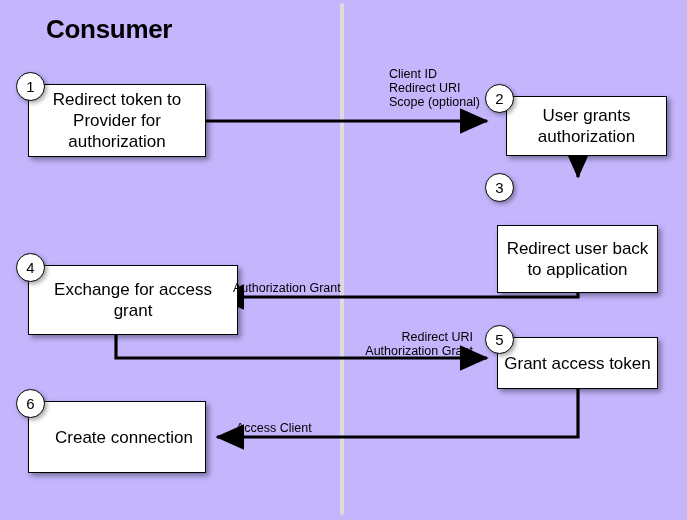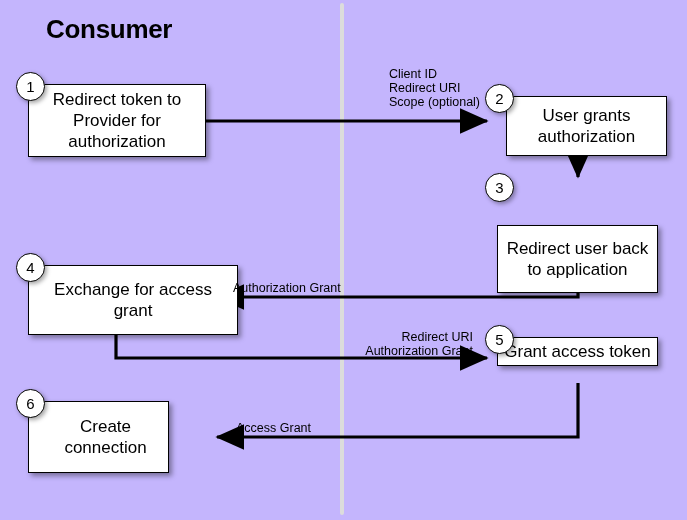--- a/index.html
+++ b/index.html
@@ -142,38 +142,38 @@
   </div>
 
   <div class="node" style="left:28px; top:265px; width:210px; height:70px;">
     <span class="node-label" style="white-space: pre-line;">Exchange for access
 grant</span>
   </div>
   <div class="badge" style="left:16px; top:253px;">
     <span>4</span>
   </div>
 
-  <div class="node" style="left:497px; top:337px; width:161px; height:29px;">
+  <div class="node" style="left:497px; top:337px; width:161px; height:52px;">
     <span class="node-label">Grant access token</span>
   </div>
   <div class="badge" style="left:485px; top:325px;">
     <span>5</span>
   </div>
 
-  <div class="node" style="left:28px; top:401px; width:141px; height:72px;padding-left:20px;">
+  <div class="node" style="left:28px; top:401px; width:178px; height:72px;padding-left:20px;">
     <span class="node-label">Create connection</span>
   </div>
   <div class="badge" style="left:16px; top:389px;">
     <span>6</span>
   </div>
 
   <div class="edge-label" style="left: 389px; top: 67px; white-space: pre-line;">Client ID
 Redirect URI
 Scope (optional)</div>
 
   <div class="edge-label" style="left:233px; top:281px;">Authorization Grant</div>
 
   <div class="edge-label right-align" style="left: 333px; top: 330px; width: 140px; white-space: pre-line;">Redirect URI
 Authorization Grant</div>
 
-  <div class="edge-label" style="left:236px; top:421px;">Access Grant</div>
+  <div class="edge-label" style="left:236px; top:421px;">Access Client</div>
 
 </div>
 
 </body></html>

